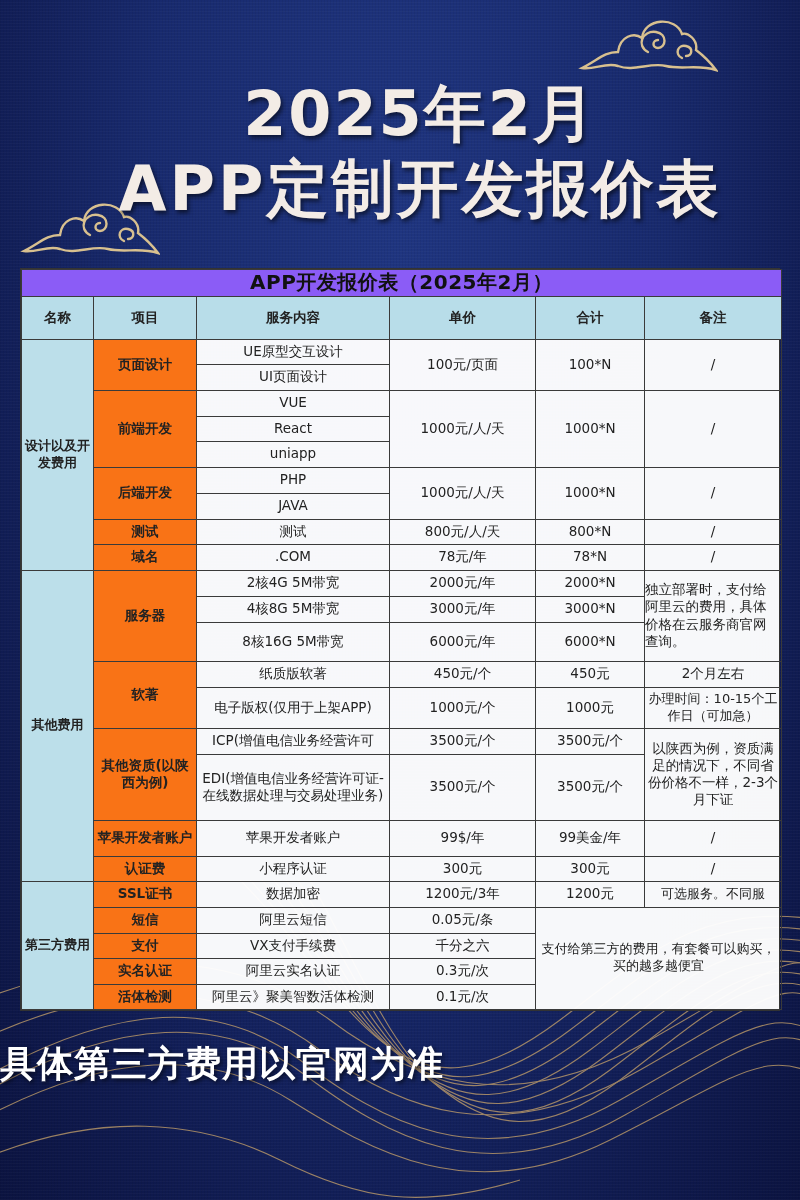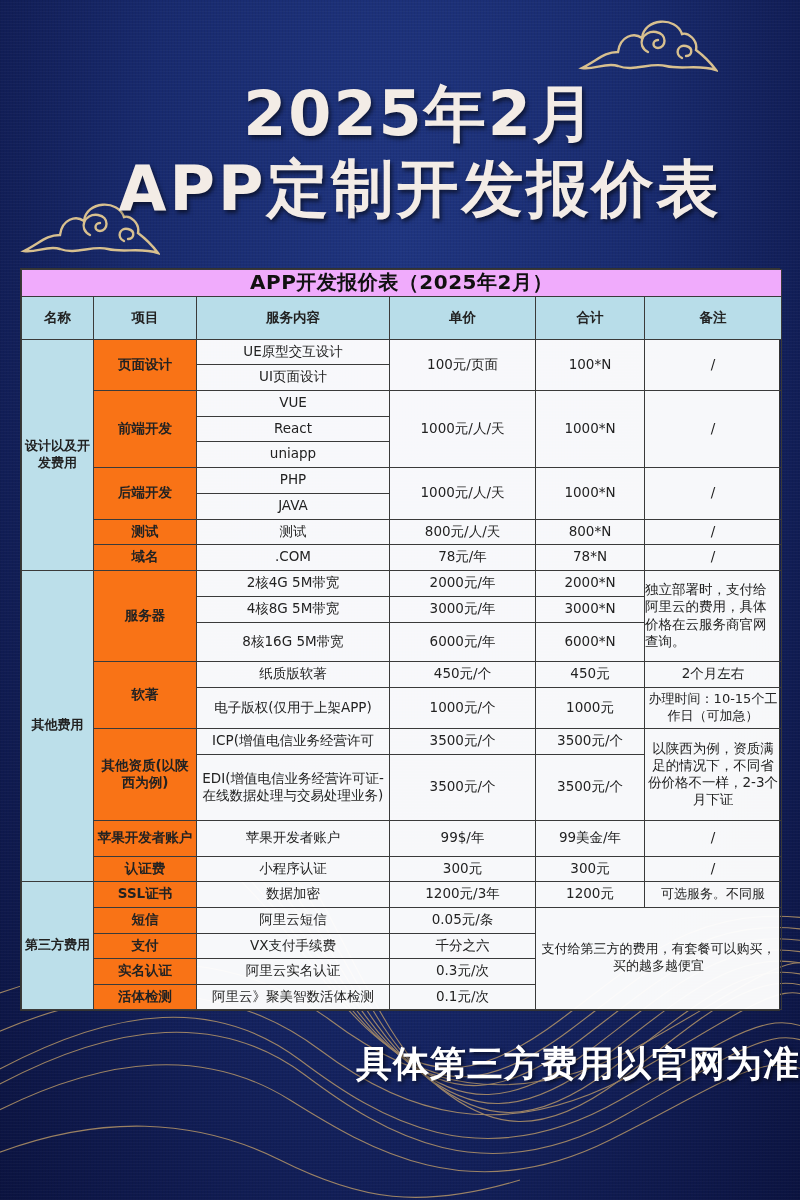--- a/index.html
+++ b/index.html
@@ -38,32 +38,32 @@
   }
   table { border-collapse: collapse; width: 100%; table-layout: fixed; }
   td, th {
     border: 1px solid #3a3a3a; text-align: center; vertical-align: middle;
     font-size: 13.5px; color: #222; line-height: 1.28;
     font-family: "DejaVu Sans", "Liberation Sans", sans-serif;
     padding: 0 2px;
   }
   .title-row td {
     height: 24px; font-size: 20px; font-weight: bold; color: #111;
-    background: #f0abfc; letter-spacing: 0.5px;
+    background: #8b5cf6; letter-spacing: 0.5px;
   }
   .head-row th {
     height: 43px; background: #b8dde9; font-weight: bold; font-size: 13.5px; color: #222;
   }
   td.name { background: #bcdfea; font-weight: bold; font-size: 13px; }
   td.item { background: #f97316; font-weight: bold; font-size: 13.5px; }
   td.note-left { text-align: left; padding-left: 0; }
   td.small { font-size: 13px; }
 
   .footer-text {
-    position: absolute; left: 0; top: 1040px; width: 800px; text-align: right;
+    position: absolute; left: 0; top: 1040px; width: 800px; text-align: left;
     color: #ffffff; font-size: 36px; font-weight: bold; letter-spacing: 1px;
     text-shadow: 2px 2px 4px rgba(0,0,0,0.6);
   }
 </style>
 </head>
 <body>
 
 <div class="texture"></div>
 
 <svg class="waves" viewBox="0 0 800 320" preserveAspectRatio="none">

